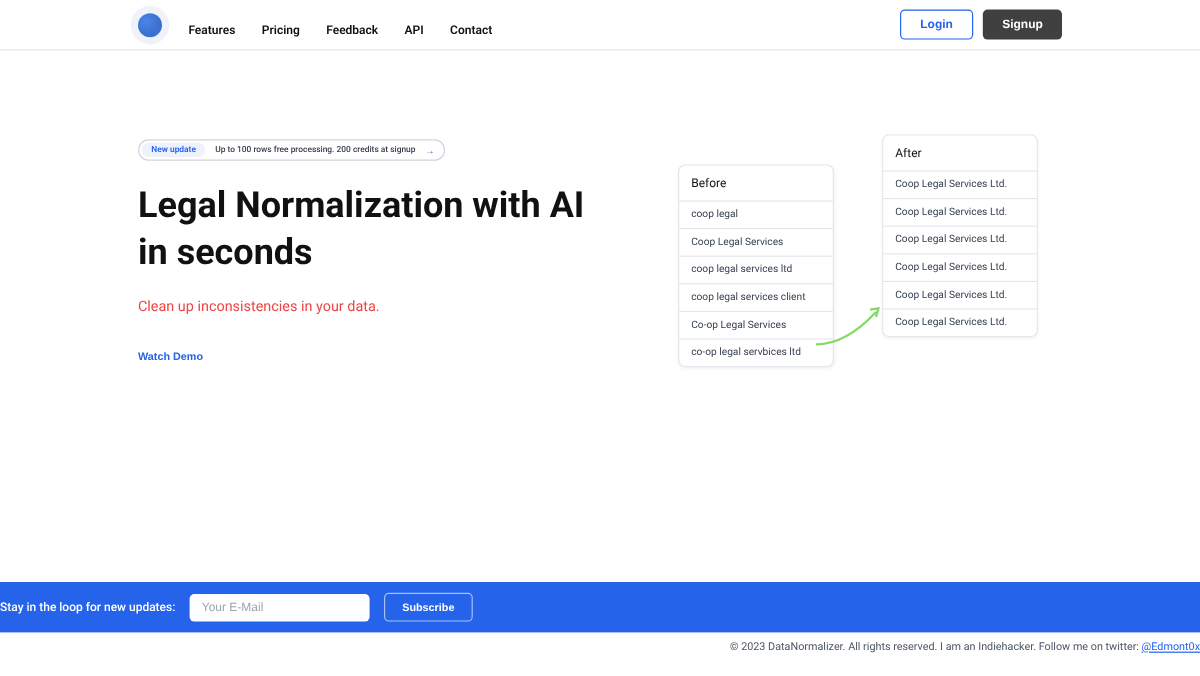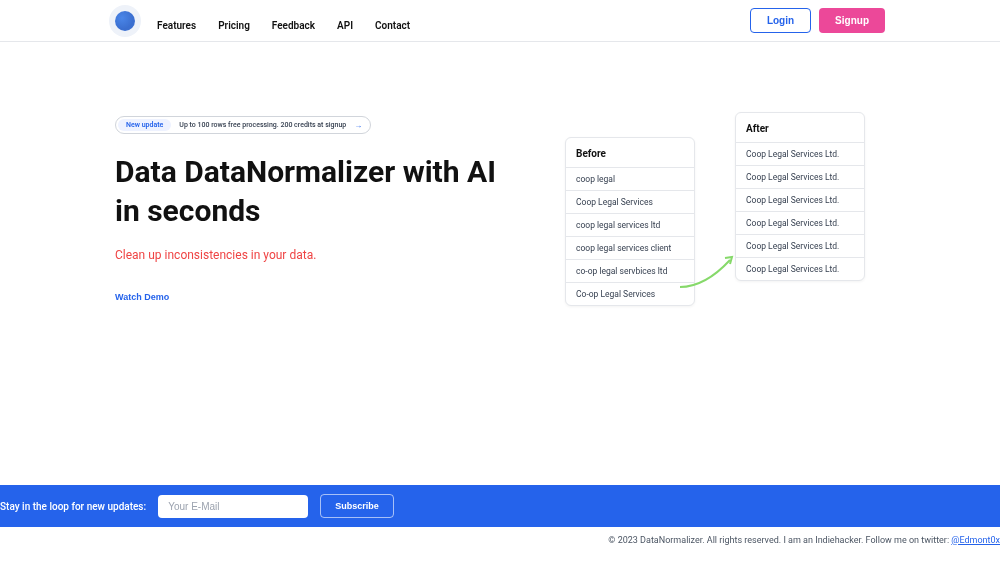--- a/index.html
+++ b/index.html
@@ -5,37 +5,37 @@
 *{margin:0;padding:0;box-sizing:border-box}
 body{font-family:-apple-system,BlinkMacSystemFont,'Segoe UI',Roboto,sans-serif;color:#1a1a1a;background:#fff;width:1000px;height:563px;overflow:hidden;position:relative}
 .header{display:flex;align-items:center;justify-content:space-between;padding:8px 115px;border-bottom:1px solid #e5e7eb}
 .header-left{display:flex;align-items:flex-end;gap:22px}
 .logo{width:20px;height:20px;border-radius:50%;background:radial-gradient(circle at 35% 35%,#4a86e8 0%,#3b6fd0 60%);box-shadow:0 0 0 6px #eef2f9}
 .nav{display:flex;gap:22px}
 .nav a{color:#111;font-size:10px;font-weight:600;text-decoration:none;cursor:pointer}
 .header-right{display:flex;gap:8px}
 .btn{font-size:10px;font-weight:600;padding:6px 16px;border-radius:4px;cursor:pointer;border:none}
 .btn-login{background:#fff;color:#2563eb;border:1px solid #2563eb}
-.btn-signup{background:#ec4899;color:#fff}
+.btn-signup{background:#404040;color:#fff}
 .hero{display:flex;padding:70px 115px 0;gap:50px}
 .hero-left{flex:0 0 400px}
 .badge-row{display:inline-flex;align-items:center;gap:8px;border:1px solid #d1d5db;border-radius:16px;padding:2px 8px 2px 2px;margin-bottom:18px;cursor:pointer}
 .badge-pill{background:#eef2ff;color:#2563eb;font-size:7px;font-weight:600;padding:2px 8px;border-radius:12px}
 .badge-text{font-size:7px;color:#374151;font-weight:500}
 .badge-arrow{font-size:8px;color:#2563eb}
 h1{font-size:30px;font-weight:700;line-height:1.3;color:#111;margin-bottom:18px}
 .subtitle{font-size:12px;color:#ef4444;margin-bottom:30px}
 .cta-row{display:flex;gap:30px;align-items:center}
 .btn-primary{background:#2563eb;color:#fff;font-size:9px;font-weight:600;padding:12px 60px;border-radius:4px;border:none;cursor:pointer}
 .btn-link{color:#2563eb;font-size:9px;font-weight:600;background:none;border:none;cursor:pointer}
 .hero-right{position:relative;flex:1;padding-top:25px}
 .card{background:#fff;border:1px solid #e5e7eb;border-radius:6px;box-shadow:0 1px 3px rgba(0,0,0,0.05);position:absolute}
 .card-before{left:0;top:25px;width:130px}
 .card-after{left:170px;top:0;width:130px}
-.card-title{font-size:10px;font-weight:700;padding:10px 10px 8px;color:#111}
+.card-title{font-size:10px;font-weight:400;padding:10px 10px 8px;color:#111}
 .card-row{font-size:8.5px;color:#374151;padding:6px 10px;border-top:1px solid #e5e7eb}
 .arrow-svg{position:absolute;left:110px;top:140px;width:65px;height:40px}
 .banner{position:absolute;left:0;right:0;top:485px;background:#2563eb;color:#fff;display:flex;align-items:center;justify-content:flex-start;gap:12px;padding:9px 0}
 .banner-text{font-size:10px;font-weight:500}
 .banner-input{font-size:10px;padding:6px 10px;border:none;border-radius:4px;width:150px;color:#374151;background:#fff}
 .banner-input::placeholder{color:#9ca3af}
 .btn-subscribe{background:transparent;color:#fff;border:1px solid rgba(255,255,255,0.6);font-size:9px;font-weight:600;padding:6px 14px;border-radius:4px;cursor:pointer}
 .footer{position:absolute;left:0;right:0;top:530px;text-align:right;font-size:9px;color:#4b5563;padding:5px 0}
 .footer a{color:#2563eb;text-decoration:underline;cursor:pointer}
 </style>
@@ -59,36 +59,36 @@
   </div>
 </div>
 
 <div class="hero">
   <div class="hero-left">
     <div class="badge-row">
       <span class="badge-pill">New update</span>
       <span class="badge-text">Up to 100 rows free processing. 200 credits at signup</span>
       <span class="badge-arrow">→</span>
     </div>
-    <h1>Data DataNormalizer with AI in seconds</h1>
+    <h1>Legal Normalization with AI in seconds</h1>
     <p class="subtitle">Clean up inconsistencies in your data.</p>
     <div class="cta-row">
       <button class="btn-link">Watch Demo</button>
     </div>
   </div>
 
   <div class="hero-right">
     <div class="card card-before">
       <div class="card-title">Before</div>
       <div class="card-row">coop legal</div>
       <div class="card-row">Coop Legal Services</div>
       <div class="card-row">coop legal services ltd</div>
       <div class="card-row">coop legal services client</div>
+      <div class="card-row">Co-op Legal Services</div>
       <div class="card-row">co-op legal servbices ltd</div>
-      <div class="card-row">Co-op Legal Services</div>
     </div>
     <div class="card card-after">
       <div class="card-title">After</div>
       <div class="card-row">Coop Legal Services Ltd.</div>
       <div class="card-row">Coop Legal Services Ltd.</div>
       <div class="card-row">Coop Legal Services Ltd.</div>
       <div class="card-row">Coop Legal Services Ltd.</div>
       <div class="card-row">Coop Legal Services Ltd.</div>
       <div class="card-row">Coop Legal Services Ltd.</div>
     </div>

